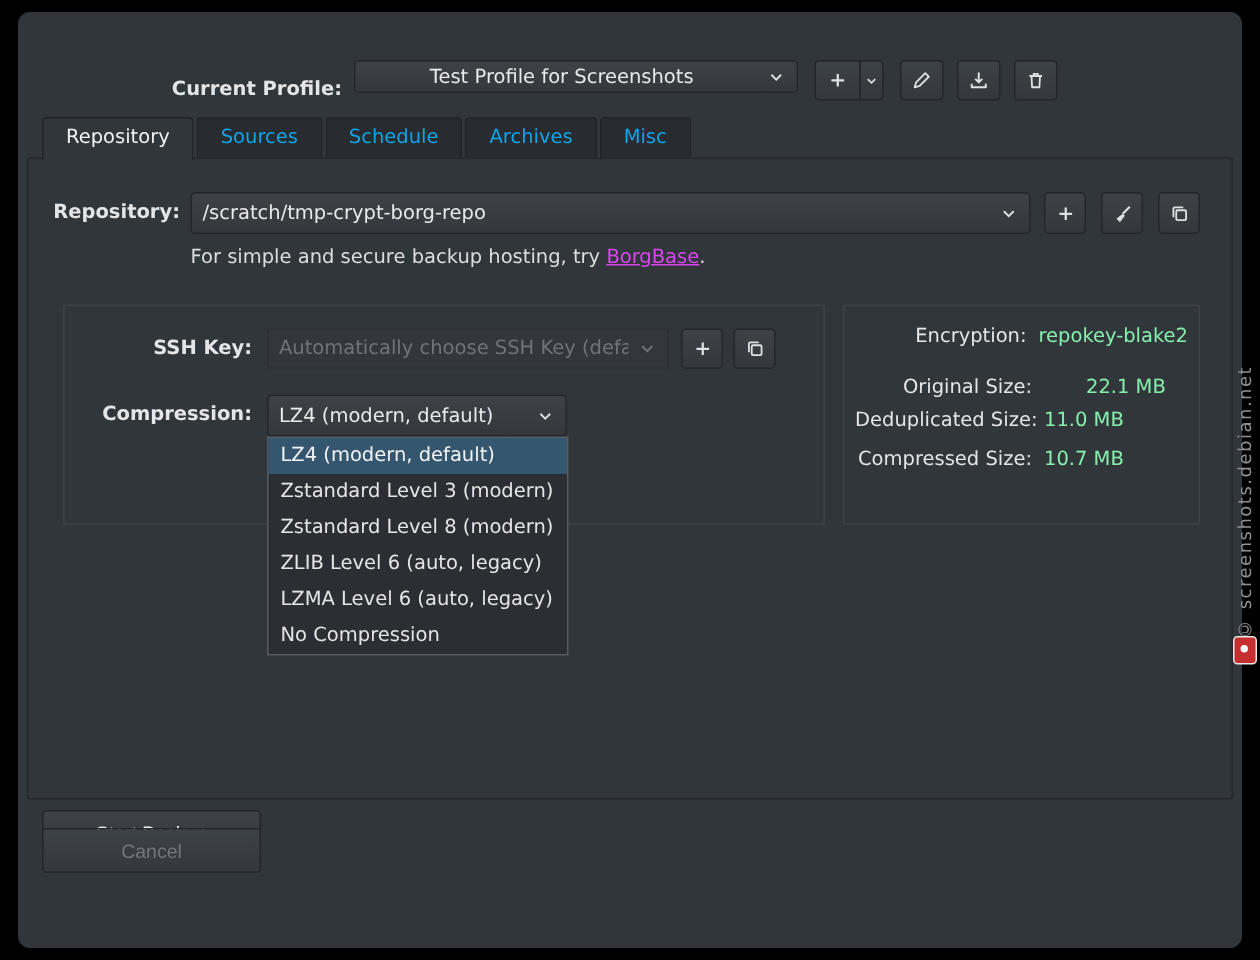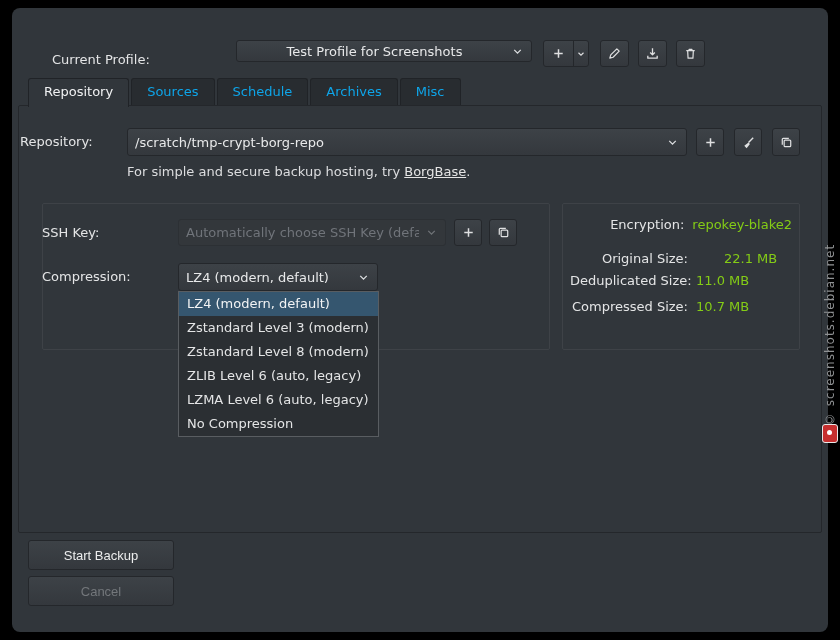--- a/index.html
+++ b/index.html
@@ -1,48 +1,48 @@
 <!DOCTYPE html>
 <html><head>
 <meta charset="utf-8">
 <style>
   html,body{margin:0;padding:0;width:840px;height:640px;overflow:hidden;background:#000;
             font-family:"DejaVu Sans","Liberation Sans",sans-serif;}
   #screen{position:relative;width:840px;height:640px;background:#000;}
   .window{position:absolute;left:12px;top:8px;width:816px;height:624px;background:#31363b;
           border-radius:8px;}
   .label{position:absolute;color:#e4e5e6;font-size:13px;white-space:nowrap;}
-  .right{text-align:left;}
+  .right{text-align:right;font-weight:bold;}
   .combo{position:absolute;display:flex;align-items:center;box-sizing:border-box;
          background:linear-gradient(#3d4247,#34383d);border:1px solid #24272b;border-radius:3px;
          color:#e8e9ea;font-size:13px;padding:0 7px;}
   .combo .combo-text{flex:1;white-space:nowrap;overflow:hidden;}
   .combo .combo-arrow{margin-left:6px;display:flex;align-items:center;}
   .combo.disabled{background:#33373b;border-color:#2c3034;color:#70747a;}
   .btn{position:absolute;display:flex;align-items:center;justify-content:center;box-sizing:border-box;
        background:linear-gradient(#3d4247,#34383d);border:1px solid #24272b;border-radius:3px;
        color:#eceded;font-size:13px;padding:0;text-align:right;}
   .btn span{display:flex;align-items:center;justify-content:center;}
   .tabbar{position:absolute;left:16px;top:70px;height:32px;display:flex;z-index:3;}
   .tab{box-sizing:border-box;padding:0 15px;height:27px;line-height:26px;font-size:13px;color:#0ea5e9;
        background:#282c30;border:1px solid #202327;border-bottom:none;margin-right:2px;
        border-radius:3px 3px 0 0;}
   .tab.active{background:#31363b;height:29px;color:#f0f1f2;position:relative;z-index:4;}
   .pane{position:absolute;left:6px;top:97px;width:802px;height:426px;background:#31363b;
         border:1px solid #24272b;border-radius:2px;z-index:1;}
   .group{position:absolute;border:1px solid #3e4247;border-radius:2px;z-index:2;}
   .hint{position:absolute;font-size:13px;color:#dcdddf;z-index:2;white-space:nowrap;}
-  .link{color:#e5e5e5;text-decoration:underline;cursor:pointer;}
+  .link{color:#d946ef;text-decoration:underline;cursor:pointer;}
   .dropdown{position:absolute;left:166px;top:283px;width:201px;box-sizing:border-box;background:#2b2f33;
             border:1px solid #595d61;z-index:20;}
   .option{height:24px;line-height:24px;padding:0 8px;font-size:13px;color:#e4e5e6;white-space:nowrap;}
   .option.selected{background:#35566f;color:#f2f3f4;}
   .stat-row{position:absolute;left:558px;width:222px;display:flex;gap:8px;font-size:13px;z-index:3;}
   .stat-label{width:118px;text-align:right;color:#e4e5e6;white-space:nowrap;}
-  .stat-value{color:#84cc16;white-space:nowrap;}
+  .stat-value{color:#86efac;white-space:nowrap;}
   .action-btn{justify-content:center;}
   .action-btn.disabled{color:#73777b;}
   .watermark{position:absolute;right:3px;top:214px;height:212px;writing-mode:vertical-rl;
              transform:rotate(180deg);color:#8f9193;font-size:12px;letter-spacing:1px;z-index:30;
              white-space:nowrap;}
   .wm-icon{position:absolute;right:2px;top:424px;width:14px;height:17px;background:#c62f2f;
            border:1px solid #e8e8e8;border-radius:3px;z-index:30;}
   .wm-icon::after{content:"";position:absolute;left:3.5px;top:5px;width:5px;height:5px;background:#fff;
                   border-radius:50%;}
   svg{display:block;}
@@ -216,18 +216,18 @@
     <div class="stat-row" style="top:265px;">
       <span class="stat-label">Deduplicated Size:</span>
       <span class="stat-value">11.0 MB</span>
     </div>
     <div class="stat-row" style="top:291px;">
       <span class="stat-label">Compressed Size:</span>
       <span class="stat-value">10.7 MB</span>
     </div>
 
     <button class="btn action-btn" style="left:16px;top:532px;width:146px;height:30px;">Start Backup</button>
-    <button class="btn action-btn disabled" style="left:16px;top:568px;width:146px;height:30px;">Cancel</button>
+    <button class="btn action-btn disabled" style="left:16px;top:544px;width:146px;height:30px;">Cancel</button>
   </div>
 
   <div class="watermark">© screenshots.debian.net</div>
   <div class="wm-icon"></div>
 </div>
 
 </body></html>

